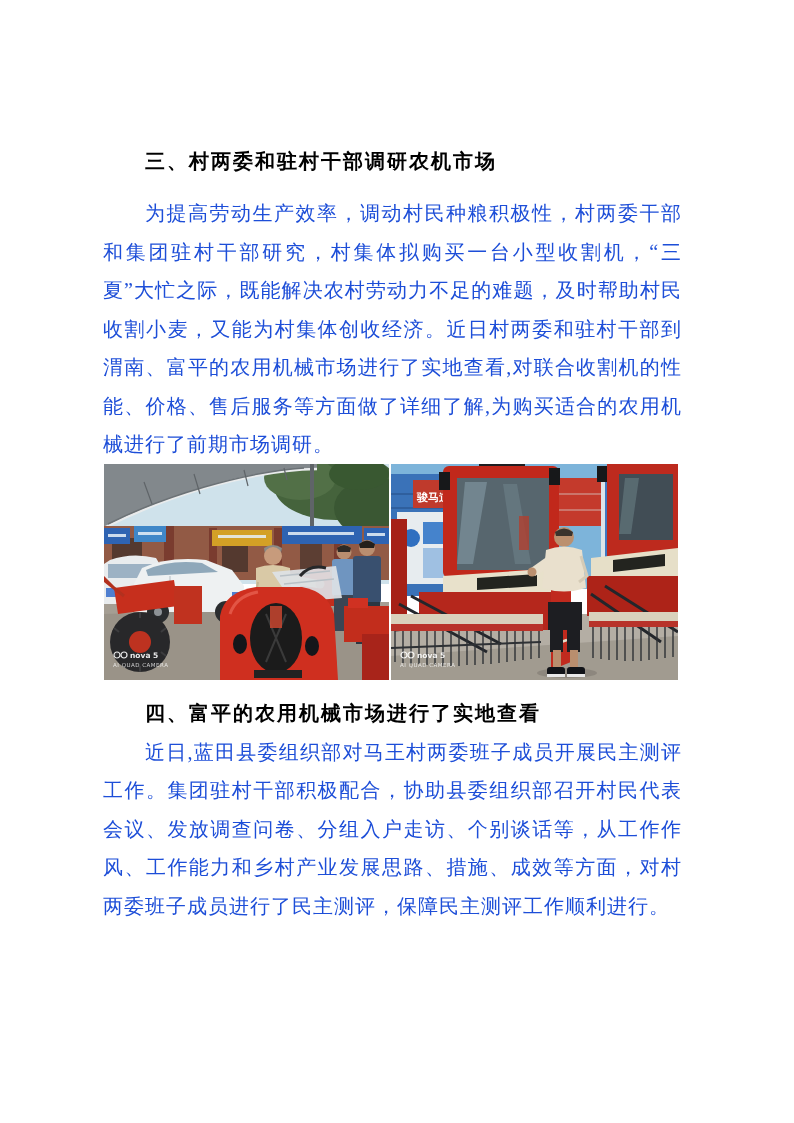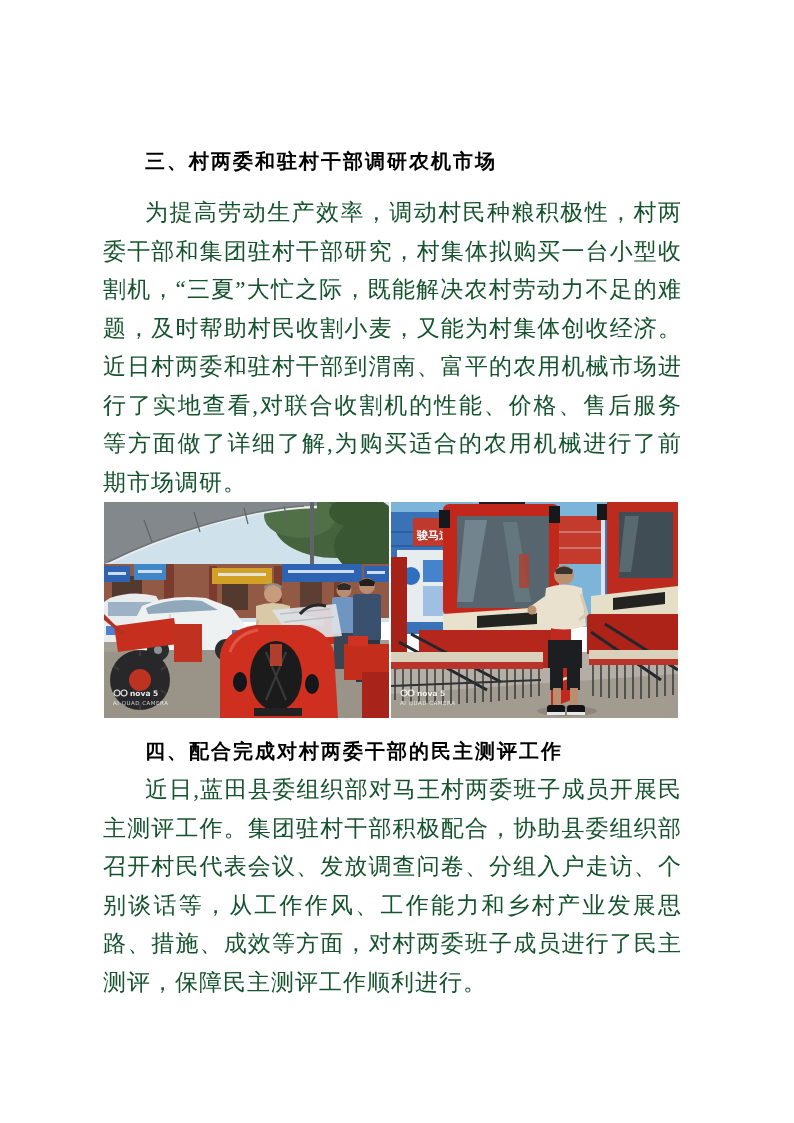--- a/index.html
+++ b/index.html
@@ -20,26 +20,26 @@
     font-weight:bold;
     font-size:20px;
     line-height:24px;
     letter-spacing:2px;
     text-indent:42px;
     color:#000;
   }
   .sec-heading.second { margin-top:21px; }
   .body-para {
     margin:21px 0 0 0;
-    font-size:23px;
+    font-size:20px;
     line-height:38.5px;
     letter-spacing:1px;
     text-align:justify;
     text-indent:42px;
-    color:#14532d;
+    color:#1d4ed8;
   }
   .body-para.second { margin-top:8px; }
   .photo-row {
     display:flex;
     gap:2px;
     margin:0 0 0 1px;
     height:216px;
   }
   .photo-row svg { display:block; flex:0 0 auto; }
   .wm-device {
@@ -289,17 +289,17 @@
       <g transform="translate(9,188)">
         <circle cx="4" cy="3" r="3" fill="none" stroke="#ffffff" stroke-width="1.2" opacity="0.9"></circle>
         <circle cx="11" cy="3" r="3" fill="none" stroke="#ffffff" stroke-width="1.2" opacity="0.9"></circle>
         <text x="17" y="6" class="wm-device">nova 5</text>
         <text x="0" y="15" class="wm-caption">AI QUAD CAMERA</text>
       </g>
     </svg>
   </figure>
 
   <section>
-    <h2 class="sec-heading second">四、配合完成对村两委干部的民主测评工作</h2>
+    <h2 class="sec-heading second">四、富平的农用机械市场进行了实地查看</h2>
     <p class="body-para second">近日,蓝田县委组织部对马王村两委班子成员开展民主测评工作。集团驻村干部积极配合，协助县委组织部召开村民代表会议、发放调查问卷、分组入户走访、个别谈话等，从工作作风、工作能力和乡村产业发展思路、措施、成效等方面，对村两委班子成员进行了民主测评，保障民主测评工作顺利进行。</p>
   </section>
 
 </div>
 
 </body></html>

